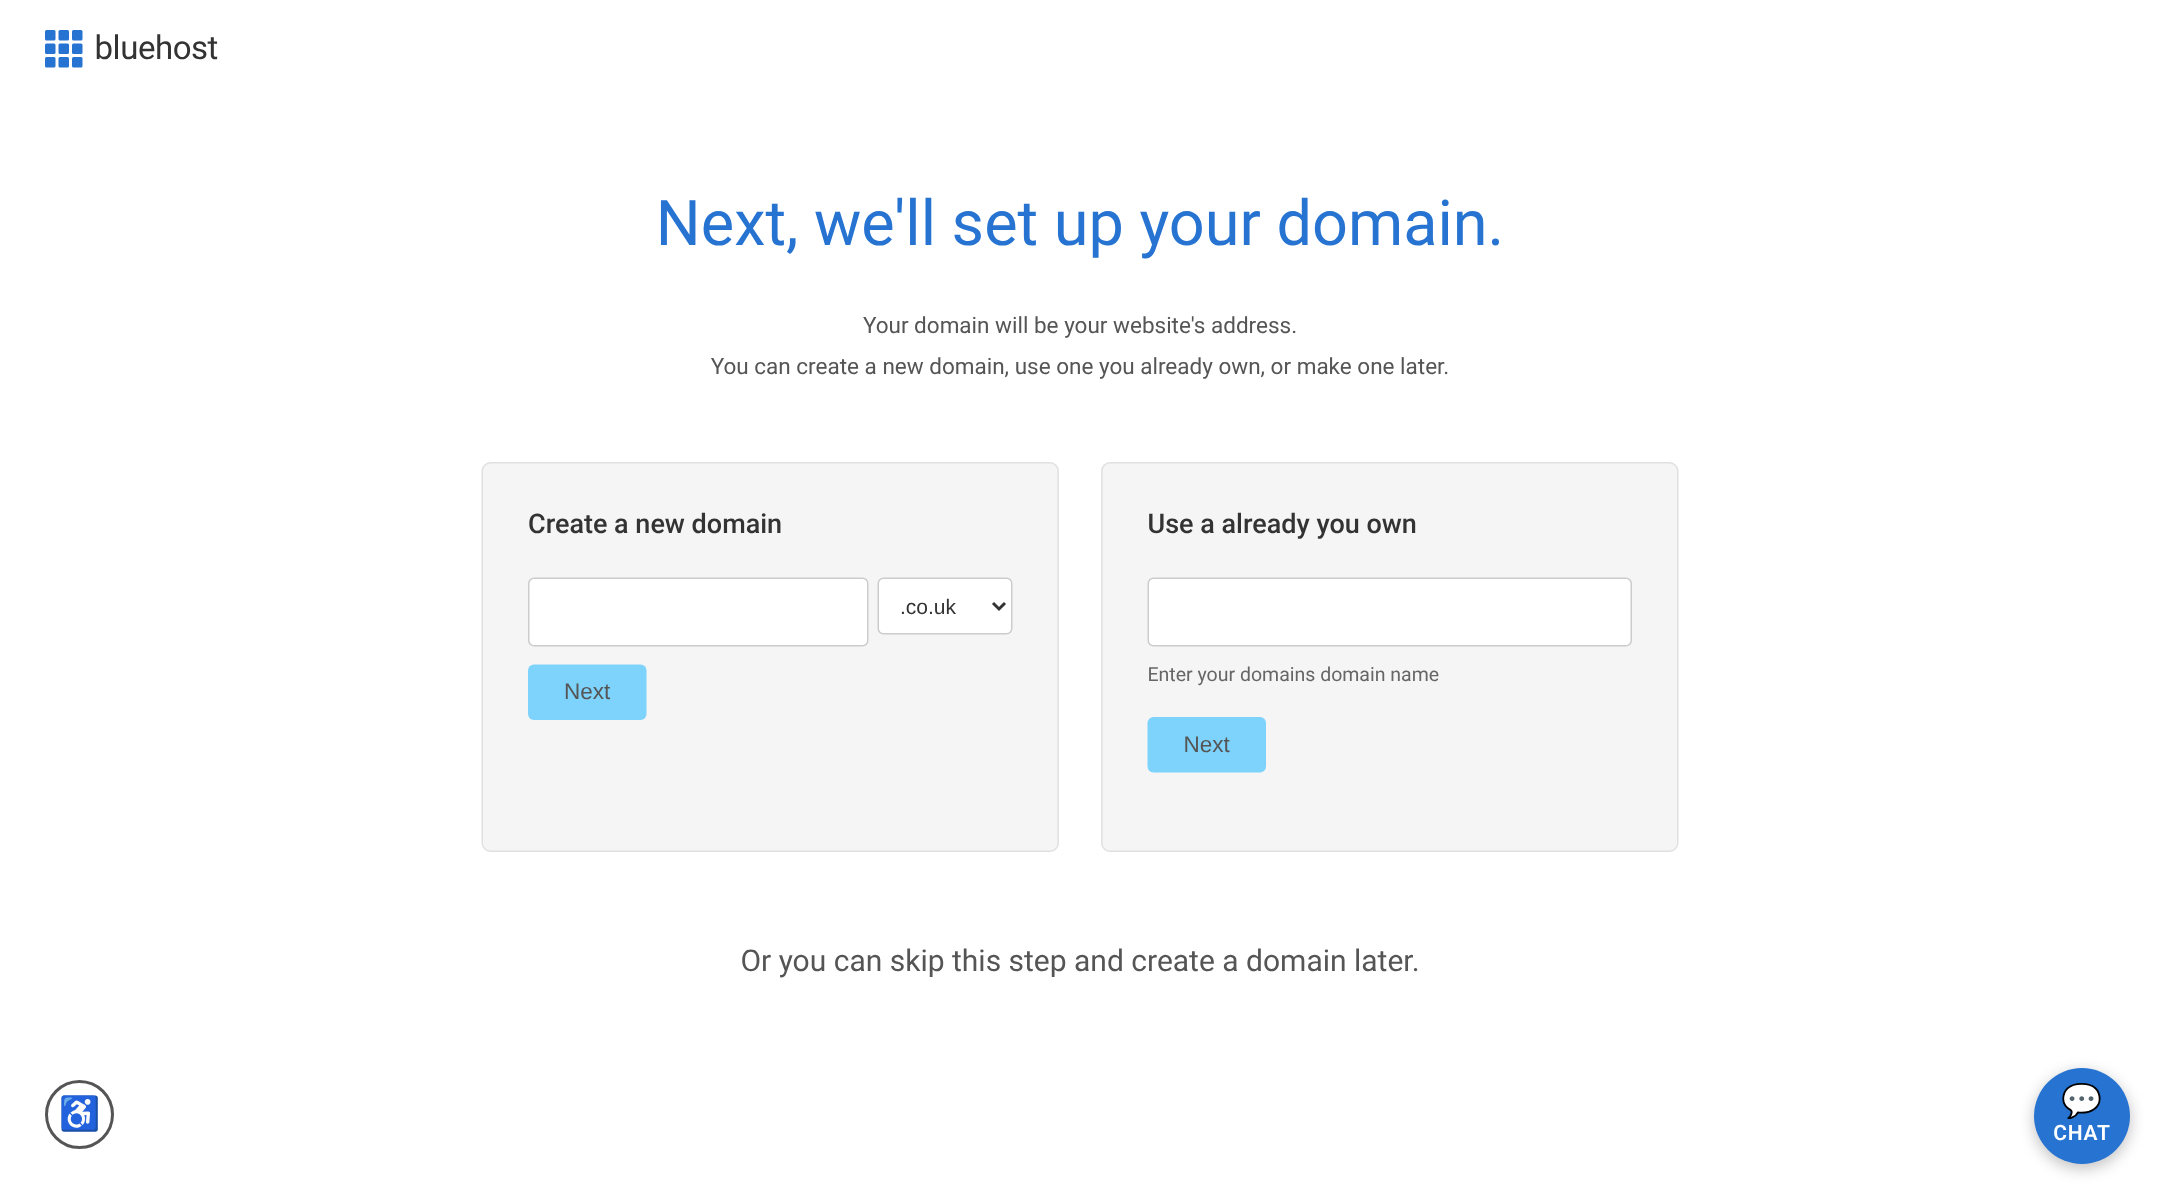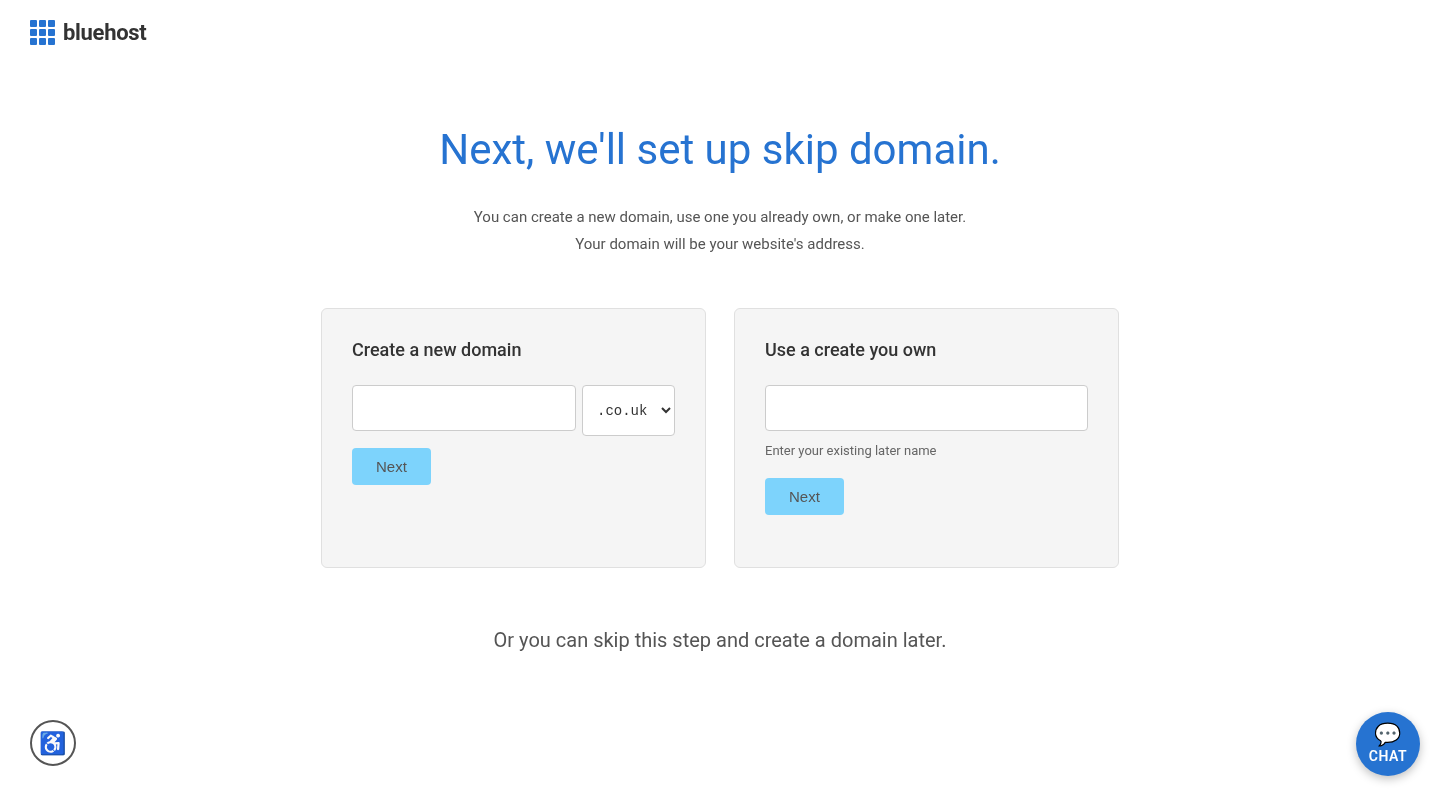--- a/index.html
+++ b/index.html
@@ -35,21 +35,21 @@
     .logo-dot {
       width: 7px;
       height: 7px;
       background: #2673d1;
       border-radius: 1px;
     }
 
     .logo-text {
       font-size: 22px;
       color: #333;
-      font-weight: 700;
+      font-weight: 400;
       letter-spacing: -0.3px;
     }
 
     
     .main {
       display: flex;
       flex-direction: column;
       align-items: center;
       padding-top: 60px;
     }
@@ -107,31 +107,30 @@
       height: 46px;
       border: 1px solid #ccc;
       border-radius: 4px;
       background: #fff;
       padding: 0 12px;
       font-size: 14px;
       outline: none;
     }
 
     .tld-select {
-      height: 51px;
+      height: 38px;
       border: 1px solid #ccc;
       border-radius: 4px;
       background: #fff;
       padding: 0 10px;
       font-size: 14px;
       color: #333;
       cursor: pointer;
       outline: none;
       min-width: 90px;
-      font-family: Liberation Mono, monospace;
     }
 
     .existing-domain-input {
       width: 100%;
       height: 46px;
       border: 1px solid #ccc;
       border-radius: 4px;
       background: #fff;
       padding: 0 12px;
       font-size: 14px;
@@ -242,48 +241,48 @@
     <div class="logo-dot"></div>
     <div class="logo-dot"></div>
     <div class="logo-dot"></div>
     <div class="logo-dot"></div>
   </div>
   <span class="logo-text">bluehost</span>
 </div>
 
 <div class="main">
 
-  <h1 class="page-title">Next, we'll set up skip domain.</h1>
+  <h1 class="page-title">Next, we'll set up your domain.</h1>
 
   <div class="subtitle-block">
+    <p class="subtitle-line">Your domain will be your website's address.</p>
     <p class="subtitle-line">You can create a new domain, use one you already own, or make one later.</p>
-    <p class="subtitle-line">Your domain will be your website's address.</p>
   </div>
 
   <div class="cards-container">
 
     <div class="card">
       <div class="card-title">Create a new domain</div>
       <div class="input-row">
         <input type="text" class="domain-input" style="">
         <select class="tld-select">
           <option>.co.uk</option>
           <option>.com</option>
           <option>.net</option>
           <option>.org</option>
           <option>.info</option>
         </select>
       </div>
       <button class="next-btn">Next</button>
     </div>
 
     <div class="card">
-      <div class="card-title">Use a create you own</div>
+      <div class="card-title">Use a already you own</div>
       <input type="text" class="existing-domain-input" style="">
-      <p class="input-hint">Enter your existing later name</p>
+      <p class="input-hint">Enter your domains domain name</p>
       <button class="next-btn">Next</button>
     </div>
 
   </div>
 
   <div class="skip-section">
     <p class="skip-text">Or you can skip this step and create a domain later.</p>
   </div>
 
 </div>

